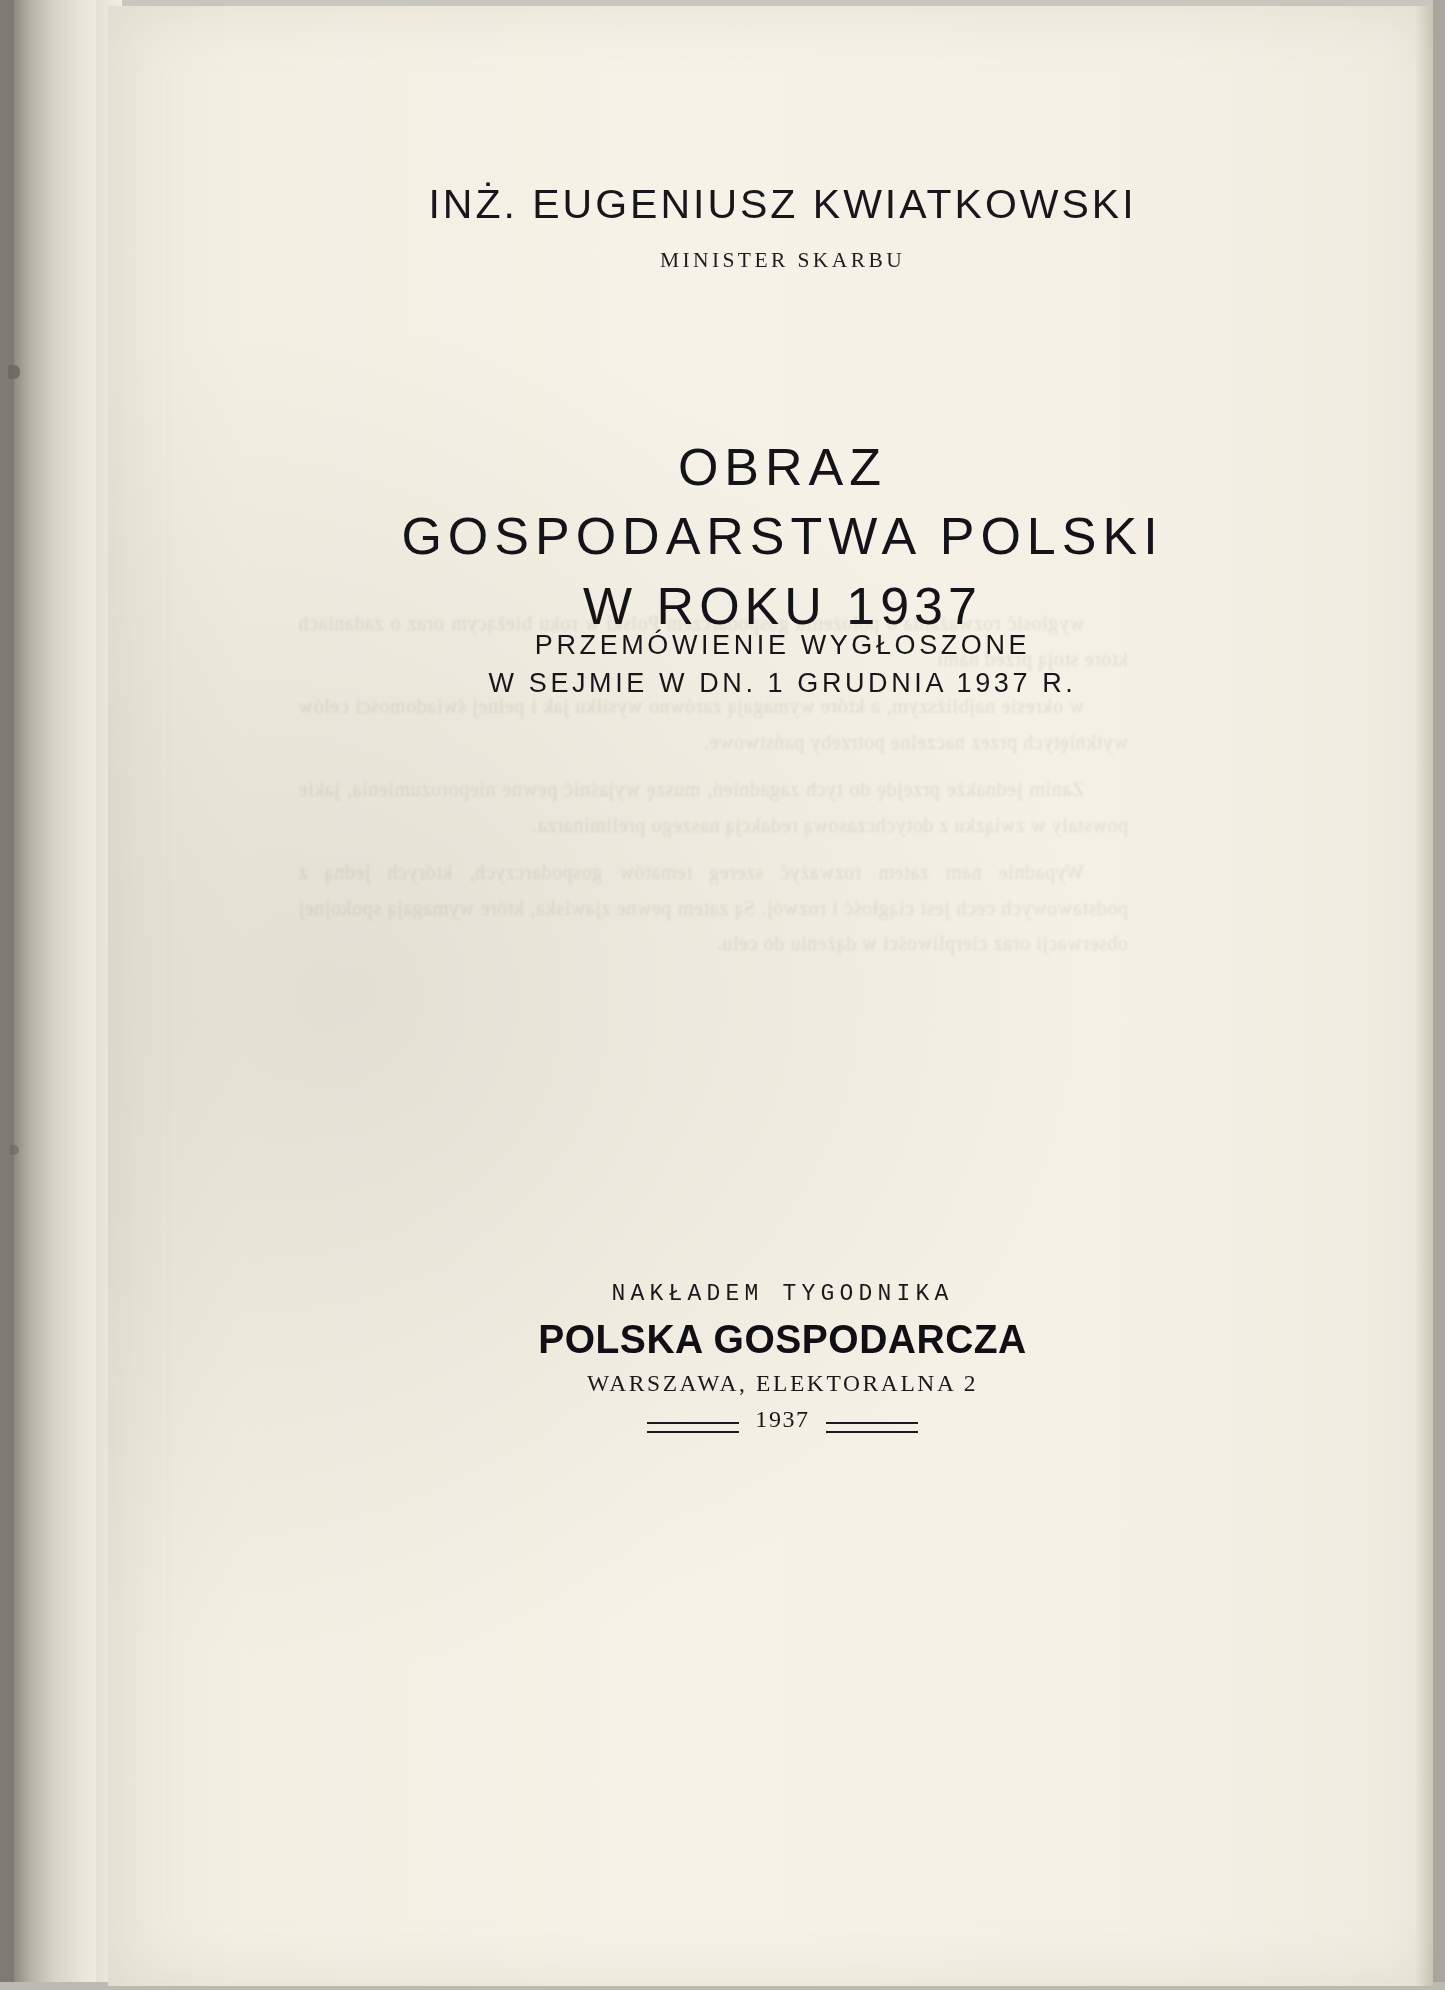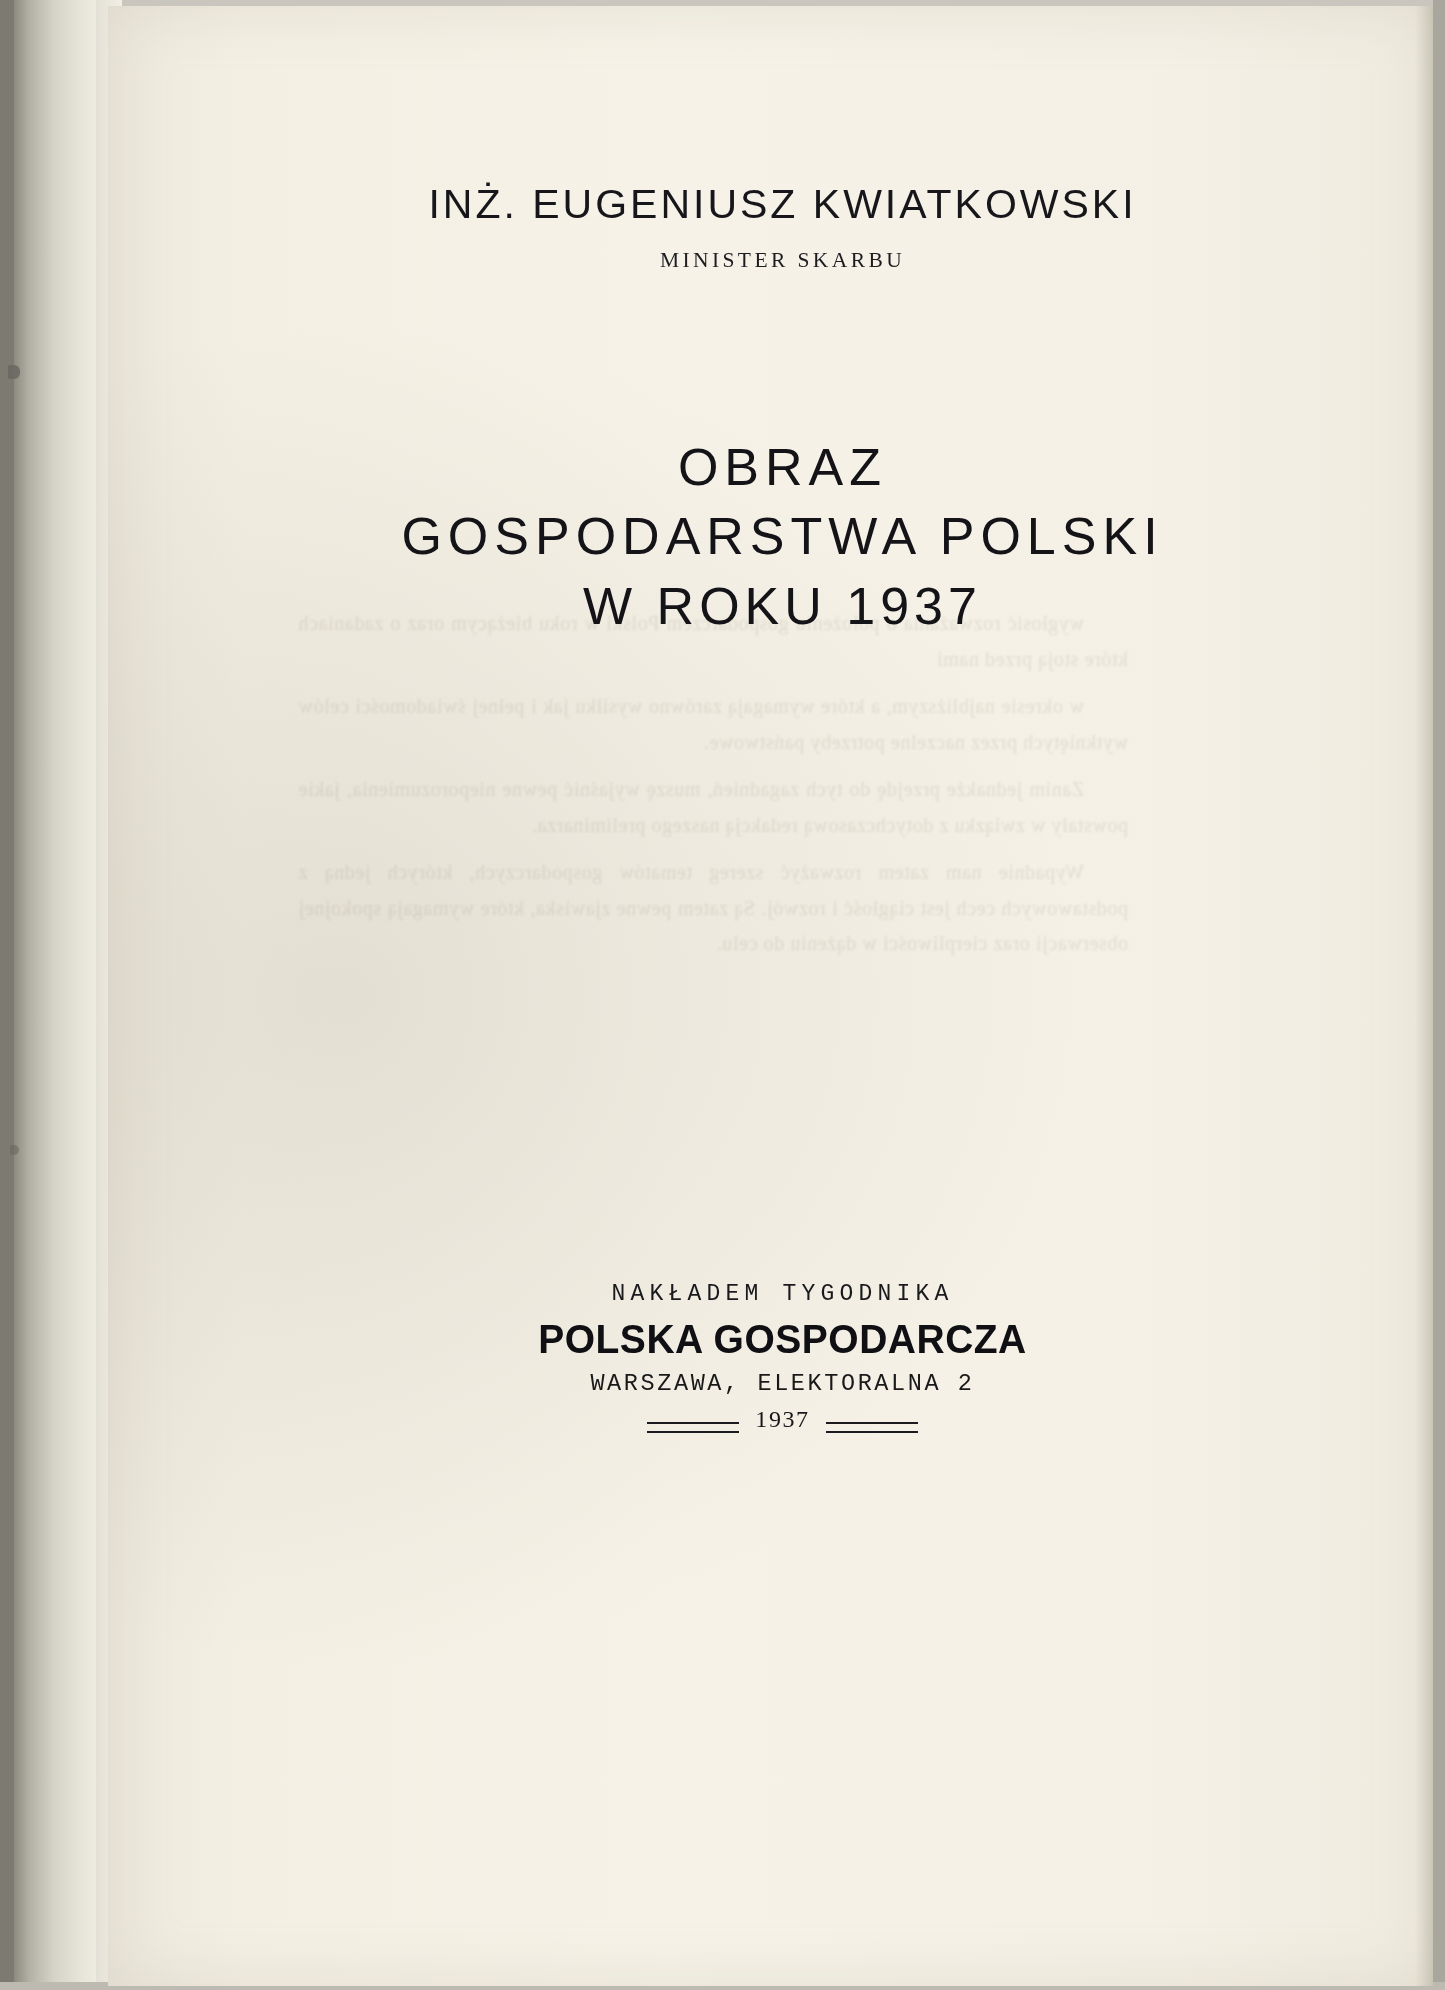--- a/index.html
+++ b/index.html
@@ -201,21 +201,21 @@
     margin-top: 10px;
     font-family: "Liberation Sans", sans-serif;
     font-weight: 700;
     font-size: 39px;
     letter-spacing: 0.5px;
     color: #101014;
     transform: scaleY(1.06);
   }
   .imprint-address {
     margin-top: 9px;
-    font-family: Liberation Mono, monospace;
+    font-family: Liberation Serif, serif;
     font-size: 23.5px;
     letter-spacing: 2.6px;
     color: #191919;
   }
   .imprint-year-row {
     margin-top: 9px;
     display: flex;
     align-items: flex-end;
     justify-content: center;
     gap: 16px;
@@ -262,20 +262,24 @@
         <div class="author-name">INŻ. EUGENIUSZ KWIATKOWSKI</div>
         <div class="author-role">MINISTER SKARBU</div>
       </div>
 
       <div class="title-block">
         <div class="title-line l1">OBRAZ</div>
         <div class="title-line l2">GOSPODARSTWA POLSKI</div>
         <div class="title-line l3">W ROKU 1937</div>
       </div>
 
+      <div class="subtitle-block">
+        <div class="subtitle-line">PRZEMÓWIENIE WYGŁOSZONE</div>
+        <div class="subtitle-line">W SEJMIE W DN. 1 GRUDNIA 1937 R.</div>
+      </div>
 
       <div class="imprint-block">
         <div class="imprint-top">NAKŁADEM TYGODNIKA</div>
         <div class="imprint-publisher">POLSKA GOSPODARCZA</div>
         <div class="imprint-address">WARSZAWA, ELEKTORALNA 2</div>
         <div class="imprint-year-row">
           <span class="rule"></span>
           <span class="imprint-year">1937</span>
           <span class="rule"></span>
         </div>

